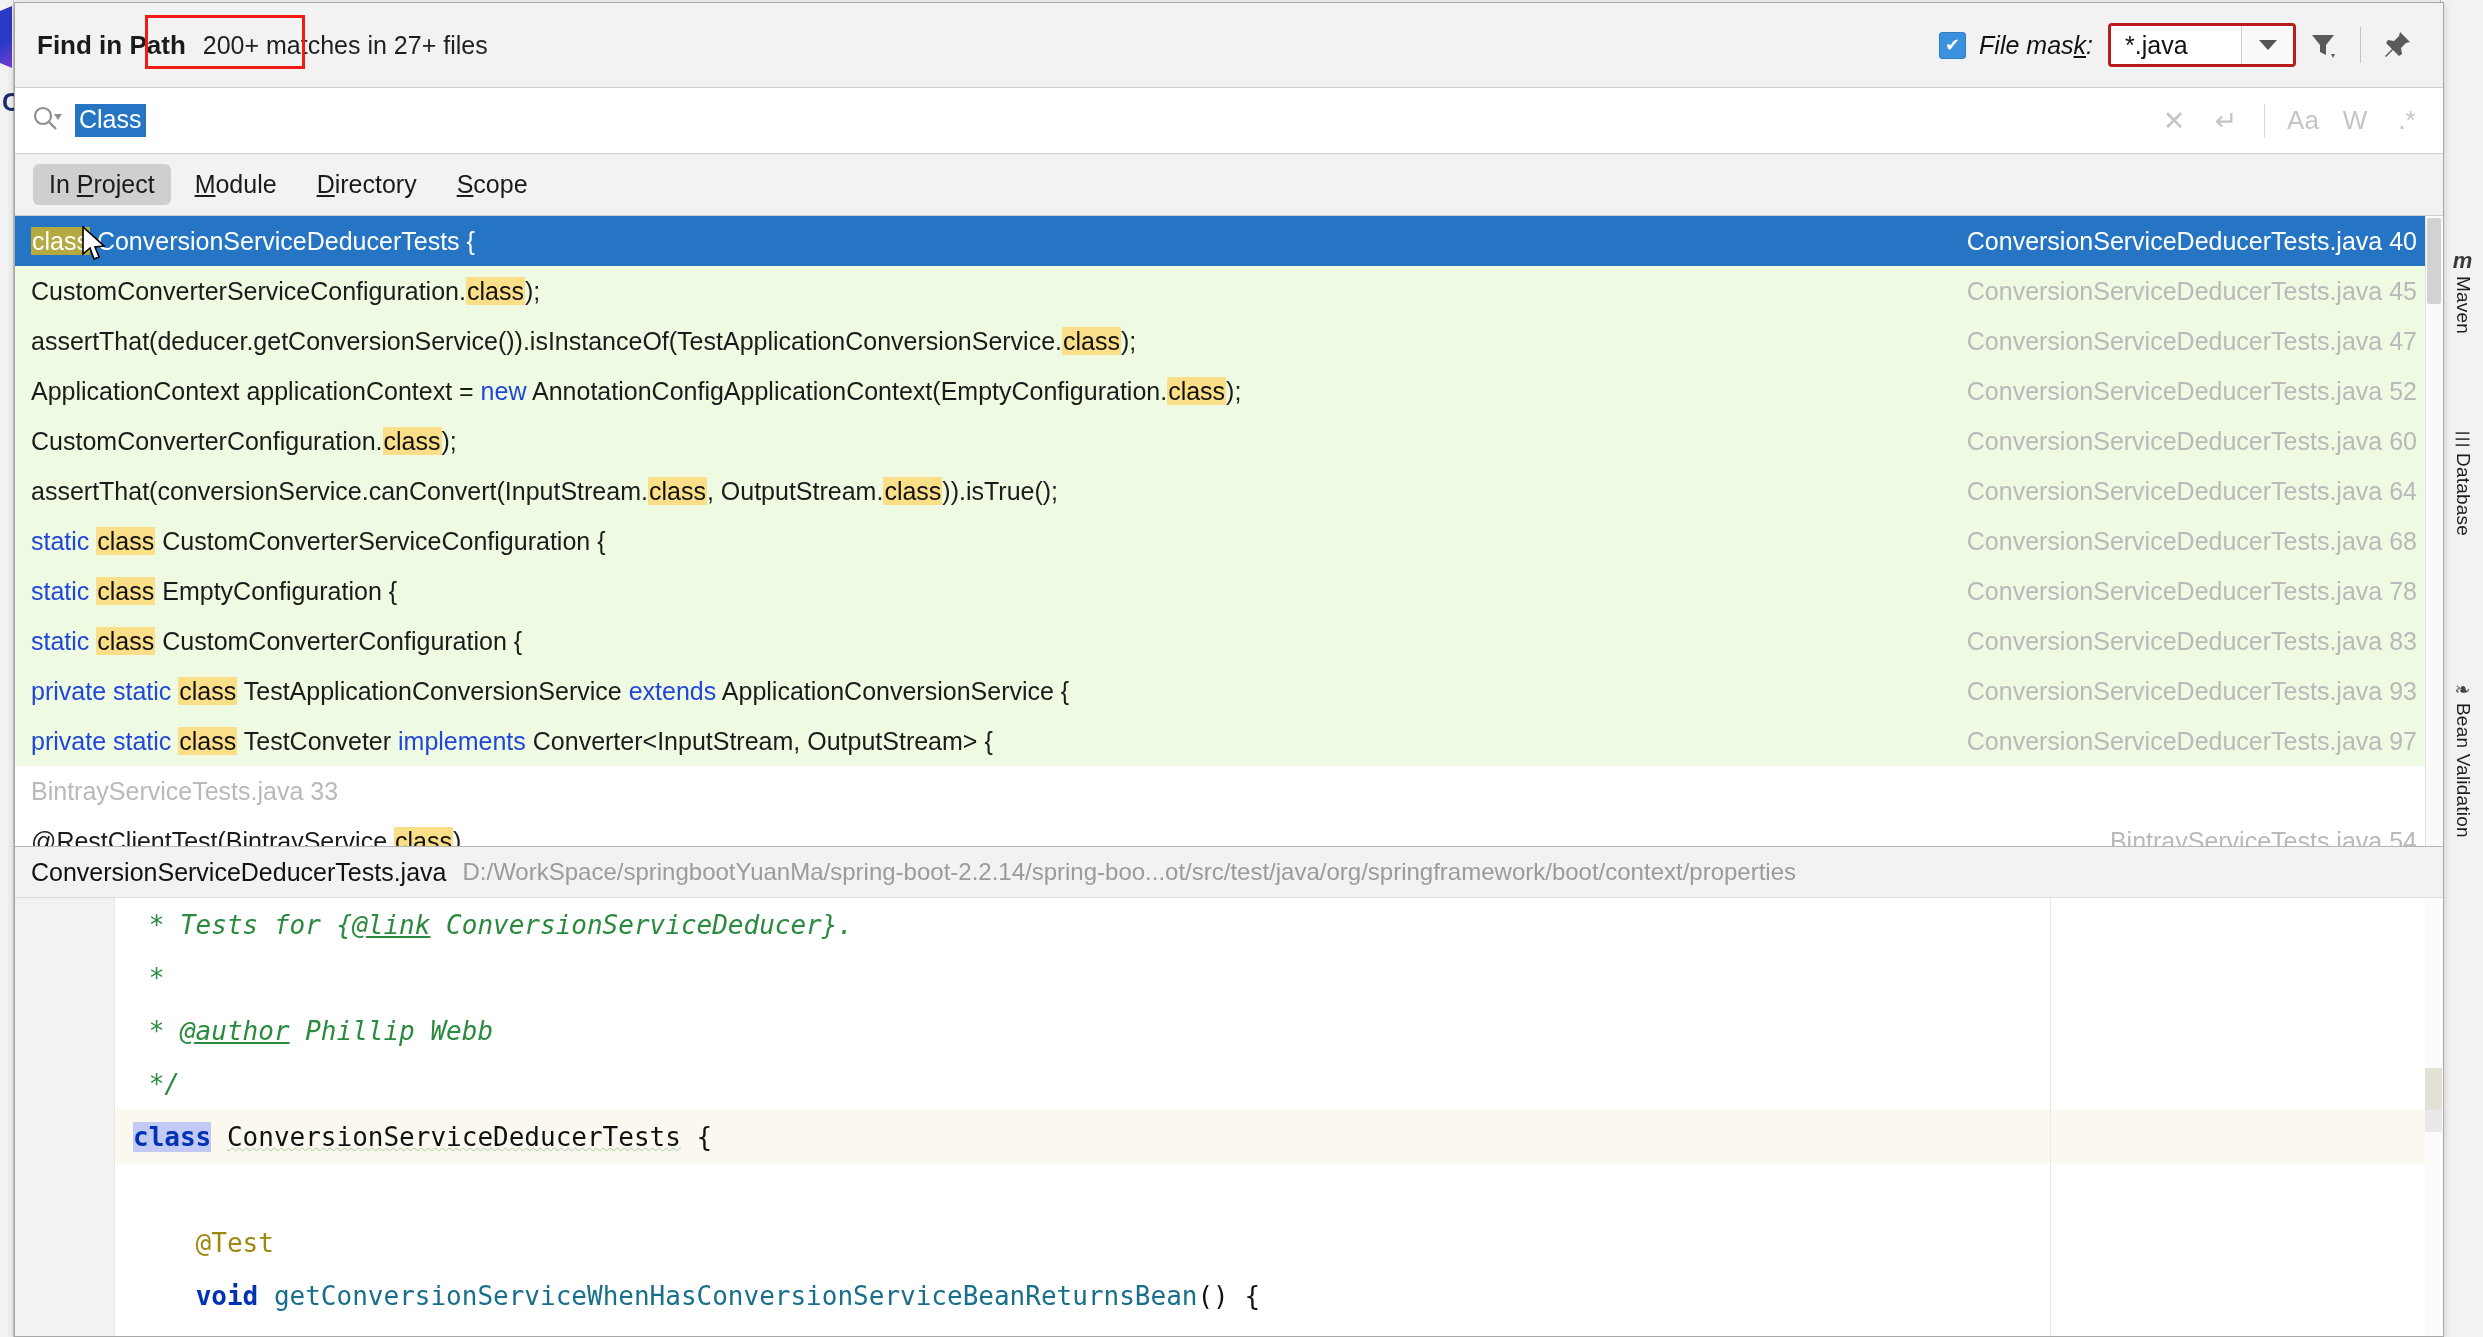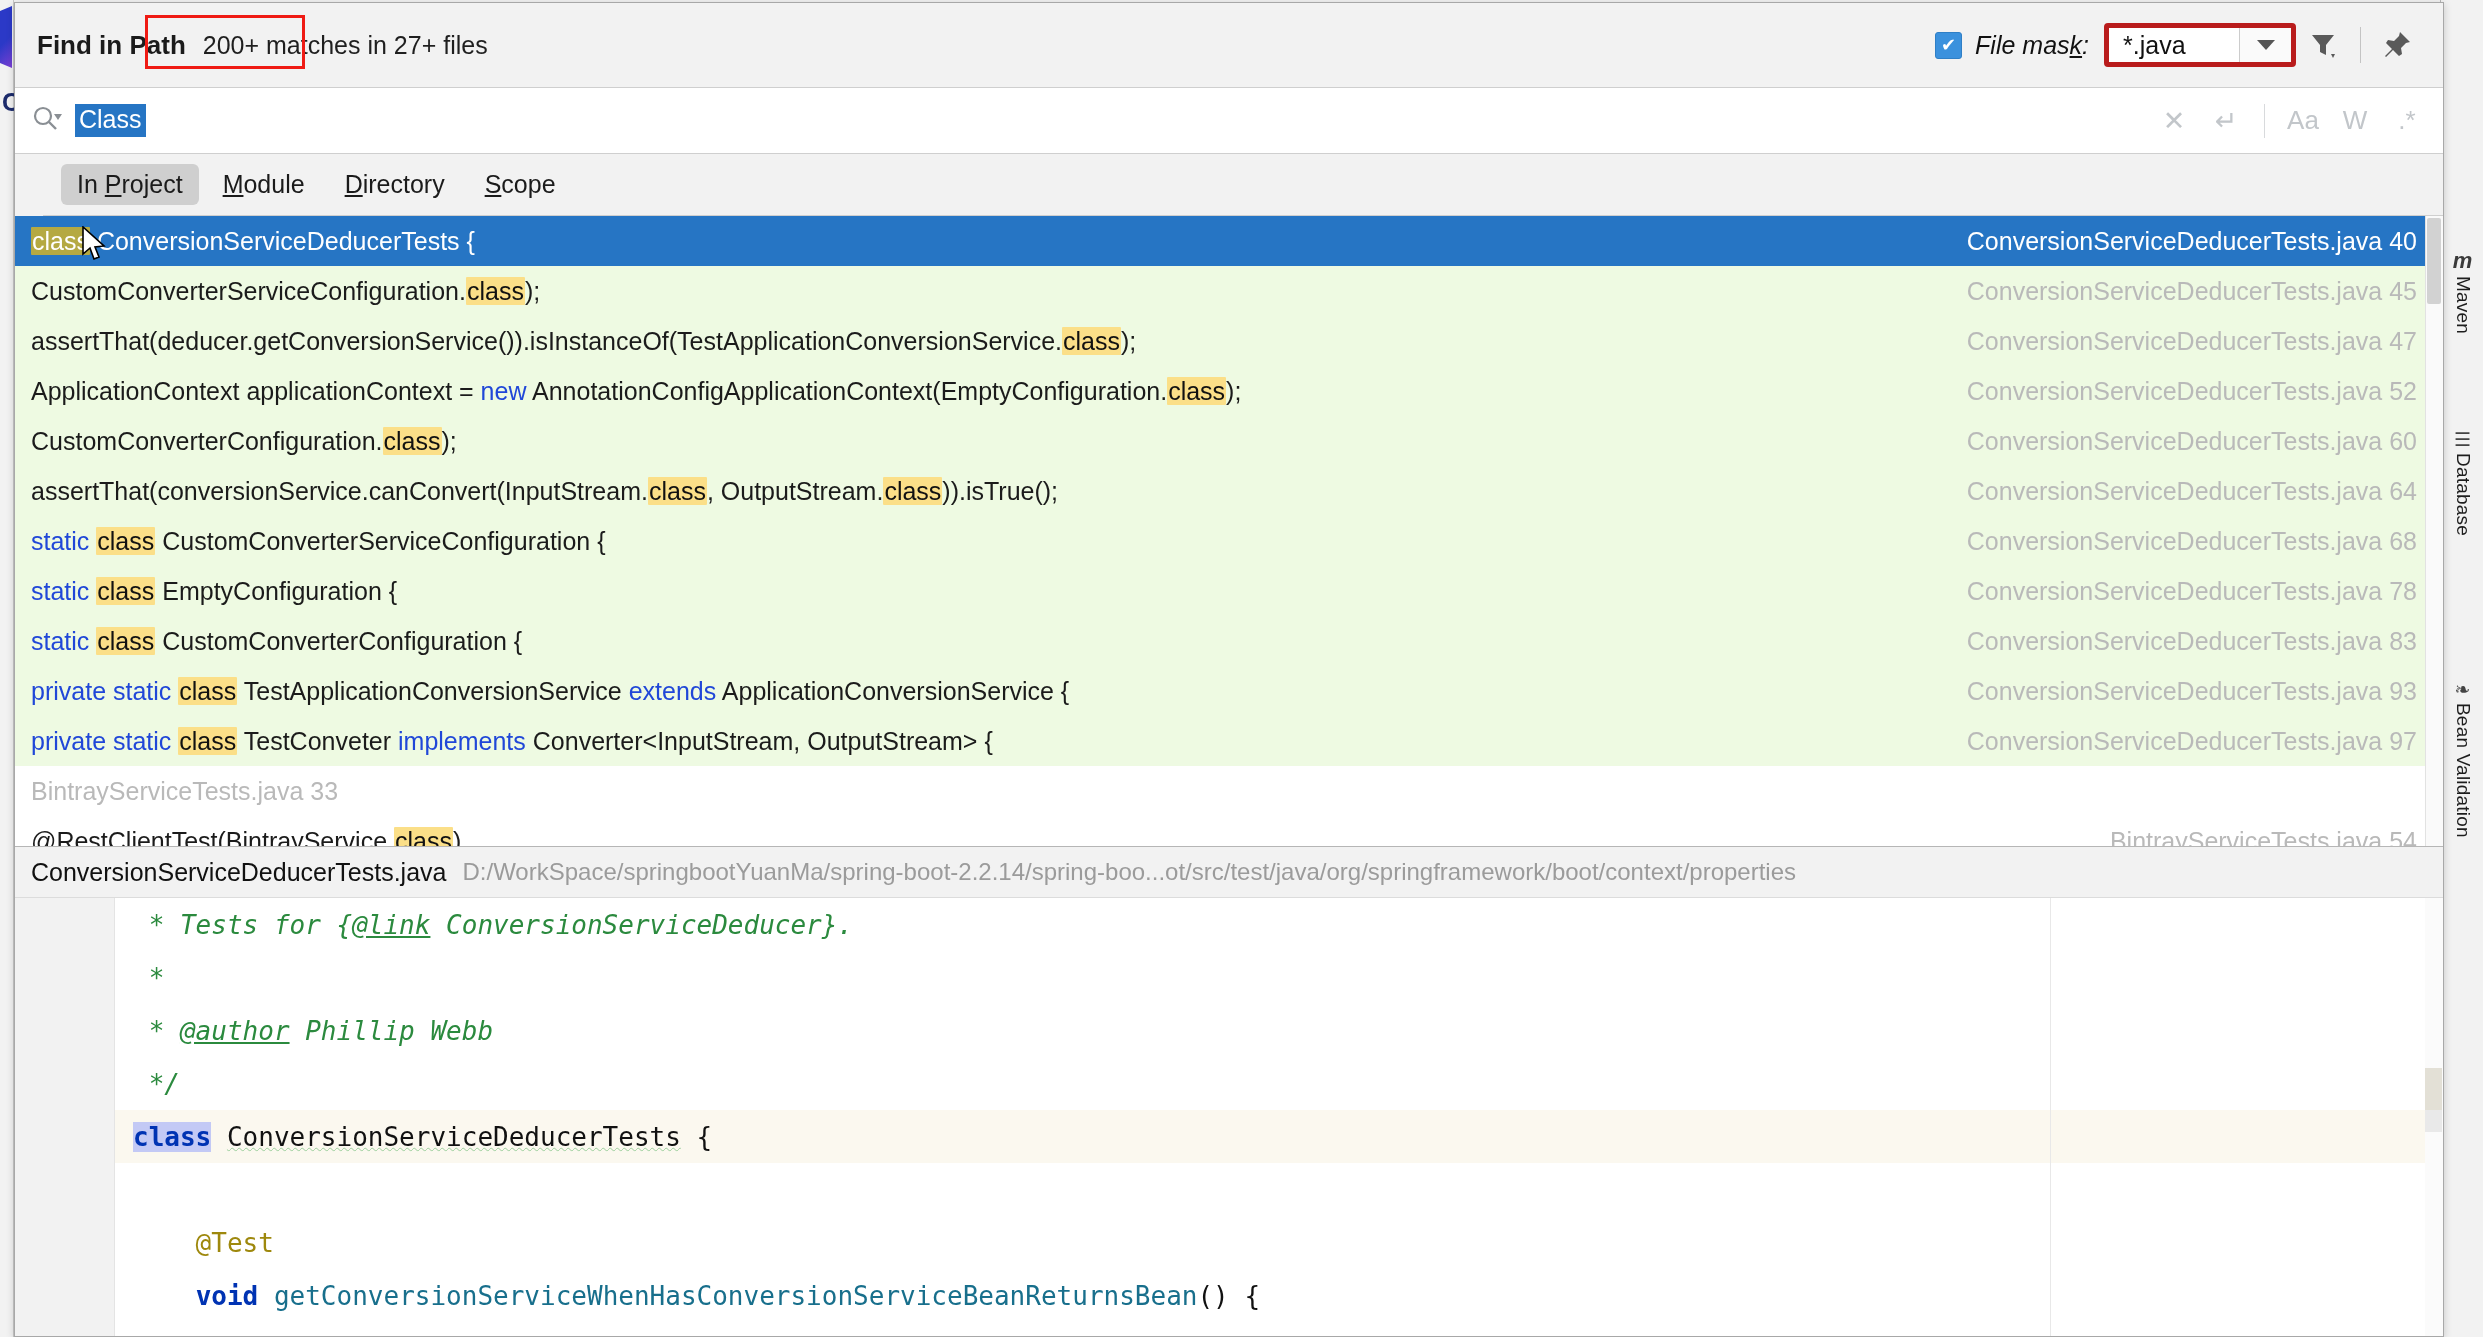--- a/index.html
+++ b/index.html
@@ -84,21 +84,21 @@
     display: flex; align-items: center; justify-content: center;
     color: #fff; font-size: 19px; line-height: 1;
   }
   .checkbox-box::after { content: "✔"; font-size: 18px; }
   .filemask-label {
     font-size: 25px; color: #111; margin-left: 13px; white-space: nowrap; font-style: italic;
   }
   .filemask-label u { text-decoration: underline; }
   .combo {
     margin-left: 15px; display: flex; align-items: stretch;
-    height: 44px; border: 5px solid #b91c1c; border-radius: 4px;
+    height: 44px; border: 3px solid #b91c1c; border-radius: 4px;
     background: #fff; overflow: hidden;
   }
   .combo-value {
     min-width: 130px; padding: 0 14px;
     display: flex; align-items: center;
     font-size: 25px; color: #111; background: #fff;
   }
   .combo-arrow {
     width: 52px; background: #fafafa; border-left: 1px solid #ccc;
     display: flex; align-items: center; justify-content: center;
@@ -136,21 +136,21 @@
     width: 52px; height: 52px; display: flex; align-items: center; justify-content: center;
     color: #c2c6ca; font-size: 27px; user-select: none;
   }
   .sr-icon.letters { font-size: 26px; font-weight: 400; }
   .sr-sep { width: 1px; height: 34px; background: #d8dadc; margin: 0 12px; }
 
   
   .scope-row {
     height: 62px; flex: none; background: #f2f2f2;
     border-bottom: 1px solid #cfcfcf;
-    display: flex; align-items: center; padding-left: 18px; margin-left: 28px;
+    display: flex; align-items: center; padding-left: 18px;
   }
   .scope-tab {
     font-size: 25px; color: #1b1b1b;
     padding: 6px 16px; border-radius: 6px; margin-right: 8px;
     white-space: nowrap;
   }
   .scope-tab.active { background: #cfcfcf; }
   .scope-tab u { text-decoration: underline; }
 
   

